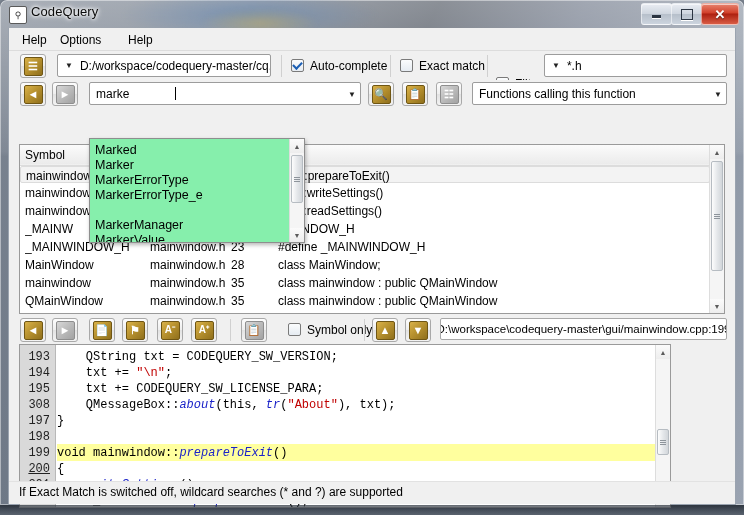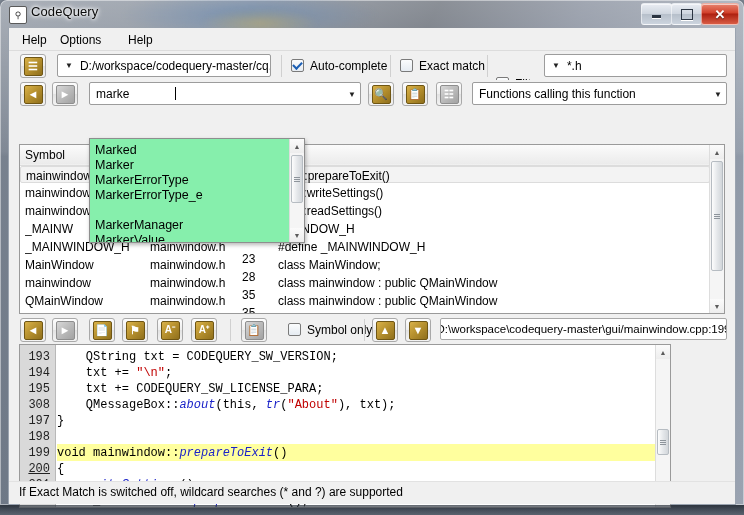--- a/index.html
+++ b/index.html
@@ -131,21 +131,21 @@
     position:absolute;top:0;height:19px;display:flex;align-items:center;
     font-size:12px;color:#000;padding-left:5px;box-sizing:border-box;
     border-right:1px solid #dedede;
     background:linear-gradient(180deg,#fbfbfb 0%,#ebebeb 100%);
   }
   .rrow{position:absolute;left:0;width:690px;height:17px;font-size:12px;color:#000;}
   .rrow.sel{background:#f3f3f3;border:1px solid #dcdcdc;box-sizing:border-box;border-radius:2px;}
   .rc{position:absolute;top:0;height:17px;display:flex;align-items:center;white-space:nowrap;overflow:hidden;}
   .c-sym{left:5px;width:120px;}
   .c-file{left:130px;width:85px;}
-  .c-line{left:222px;width:28px;margin-top:12px;}
+  .c-line{left:211px;width:28px;}
   .c-text{left:258px;width:430px;}
   
   .vsb{
     position:absolute;width:15px;
     background:#f5f5f5;border-left:1px solid #ddd;box-sizing:border-box;
   }
   .vsb .arr{
     position:absolute;left:0;width:14px;height:14px;
     background:linear-gradient(180deg,#fbfbfb,#ededed);
     display:flex;align-items:center;justify-content:center;

